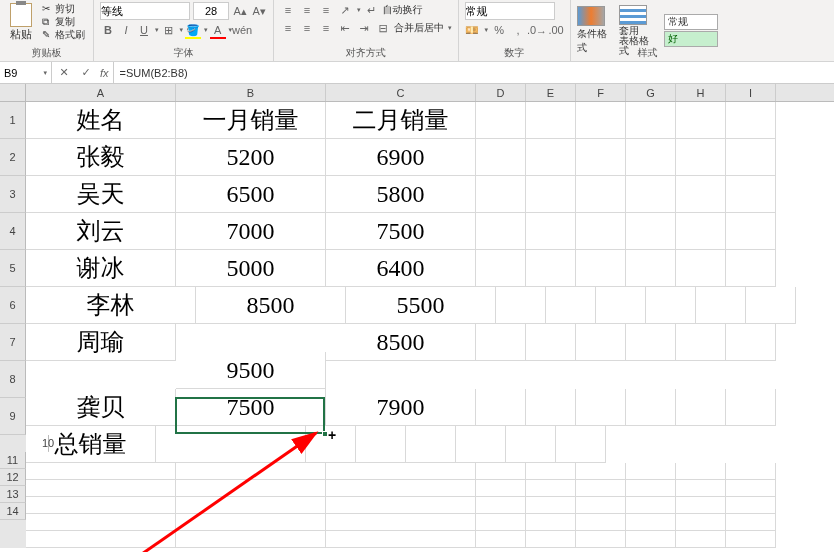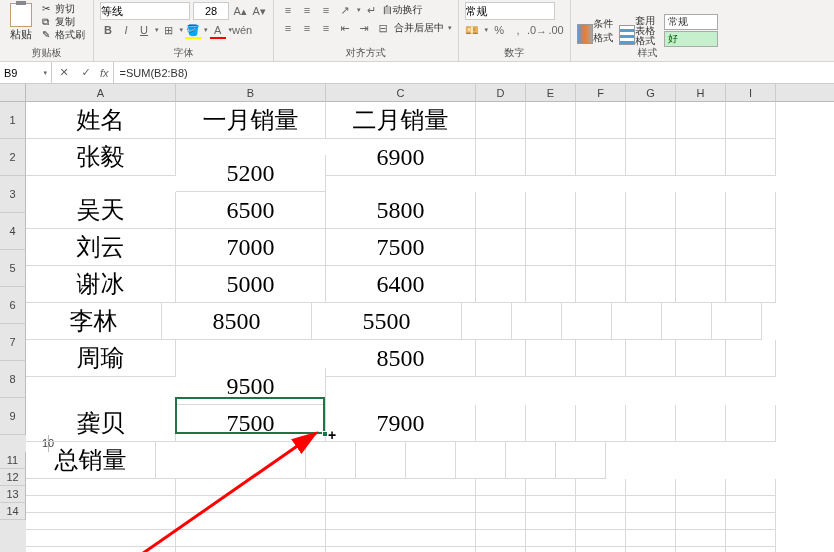--- a/index.html
+++ b/index.html
@@ -31,21 +31,21 @@
 .dd-arrow { font-size: 7px; color: #666; margin-left: 1px; }
 
 .align-content { display: flex; flex-direction: column; gap: 2px; }
 .align-row { display: flex; align-items: center; gap: 3px; font-size: 10px; }
 
 .number-content { display: flex; flex-direction: column; gap: 2px; }
 .number-row { display: flex; align-items: center; gap: 3px; }
 .number-sel { width: 90px; }
 
 .styles-content { display: flex; align-items: center; gap: 4px; }
-.style-btn { display: flex; flex-direction: row; align-items: flex-end; font-size: 10px; cursor: pointer; width: 38px; }
+.style-btn { display: flex; flex-direction: column; align-items: flex-start; font-size: 10px; cursor: pointer; width: 38px; }
 .style-swatch { width: 28px; height: 20px; border: 1px solid #999; margin-bottom: 1px; }
 .quick-styles { display: flex; flex-direction: column; gap: 1px; margin-left: 3px; }
 .qs { width: 54px; height: 16px; font-size: 10px; padding: 0 3px; display: flex; align-items: center; border: 1px solid #aaa; }
 .qs-normal { background: #fff; }
 .qs-good { background: #c6efce; color: #006100; }
 
 
 .formula-bar { display: flex; align-items: center; height: 22px; border-bottom: 1px solid #ccc; background: #fff; font-size: 11px; }
 .name-box { width: 52px; padding: 0 4px; border-right: 1px solid #ccc; height: 100%; display: flex; align-items: center; }
 .name-arrow { font-size: 7px; color: #666; margin-left: auto; }
@@ -243,21 +243,21 @@
         <div class="cell" style="width: 150px; height: 37px;">二月销量</div>
         <div class="cell" style="width: 50px; height: 37px;"></div>
         <div class="cell" style="width: 50px; height: 37px;"></div>
         <div class="cell" style="width: 50px; height: 37px;"></div>
         <div class="cell" style="width: 50px; height: 37px;"></div>
         <div class="cell" style="width: 50px; height: 37px;"></div>
         <div class="cell" style="width: 50px; height: 37px;"></div>
       </div>
       <div class="cell-row">
         <div class="cell" style="width: 150px; height: 37px;">张毅</div>
-        <div class="cell" style="width: 150px; height: 37px; margin-top: 16px;">5200</div>
+        <div class="cell" style="width: 150px; height: 37px;">5200</div>
         <div class="cell" style="width: 150px; height: 37px;">6900</div>
         <div class="cell" style="width: 50px; height: 37px;"></div>
         <div class="cell" style="width: 50px; height: 37px;"></div>
         <div class="cell" style="width: 50px; height: 37px;"></div>
         <div class="cell" style="width: 50px; height: 37px;"></div>
         <div class="cell" style="width: 50px; height: 37px;"></div>
         <div class="cell" style="width: 50px; height: 37px;"></div>
       </div>
       <div class="cell-row">
         <div class="cell" style="width: 150px; height: 37px;">吴天</div>
@@ -286,21 +286,21 @@
         <div class="cell" style="width: 150px; height: 37px;">5000</div>
         <div class="cell" style="width: 150px; height: 37px;">6400</div>
         <div class="cell" style="width: 50px; height: 37px;"></div>
         <div class="cell" style="width: 50px; height: 37px;"></div>
         <div class="cell" style="width: 50px; height: 37px;"></div>
         <div class="cell" style="width: 50px; height: 37px;"></div>
         <div class="cell" style="width: 50px; height: 37px;"></div>
         <div class="cell" style="width: 50px; height: 37px;"></div>
       </div>
       <div class="cell-row">
-        <div class="cell" style="width: 136px; height: 37px;">李林</div>
+        <div class="cell" style="width: 170px; height: 37px;">李林</div>
         <div class="cell" style="width: 150px; height: 37px;">8500</div>
         <div class="cell" style="width: 150px; height: 37px;">5500</div>
         <div class="cell" style="width: 50px; height: 37px;"></div>
         <div class="cell" style="width: 50px; height: 37px;"></div>
         <div class="cell" style="width: 50px; height: 37px;"></div>
         <div class="cell" style="width: 50px; height: 37px;"></div>
         <div class="cell" style="width: 50px; height: 37px;"></div>
         <div class="cell" style="width: 50px; height: 37px;"></div>
       </div>
       <div class="cell-row">

